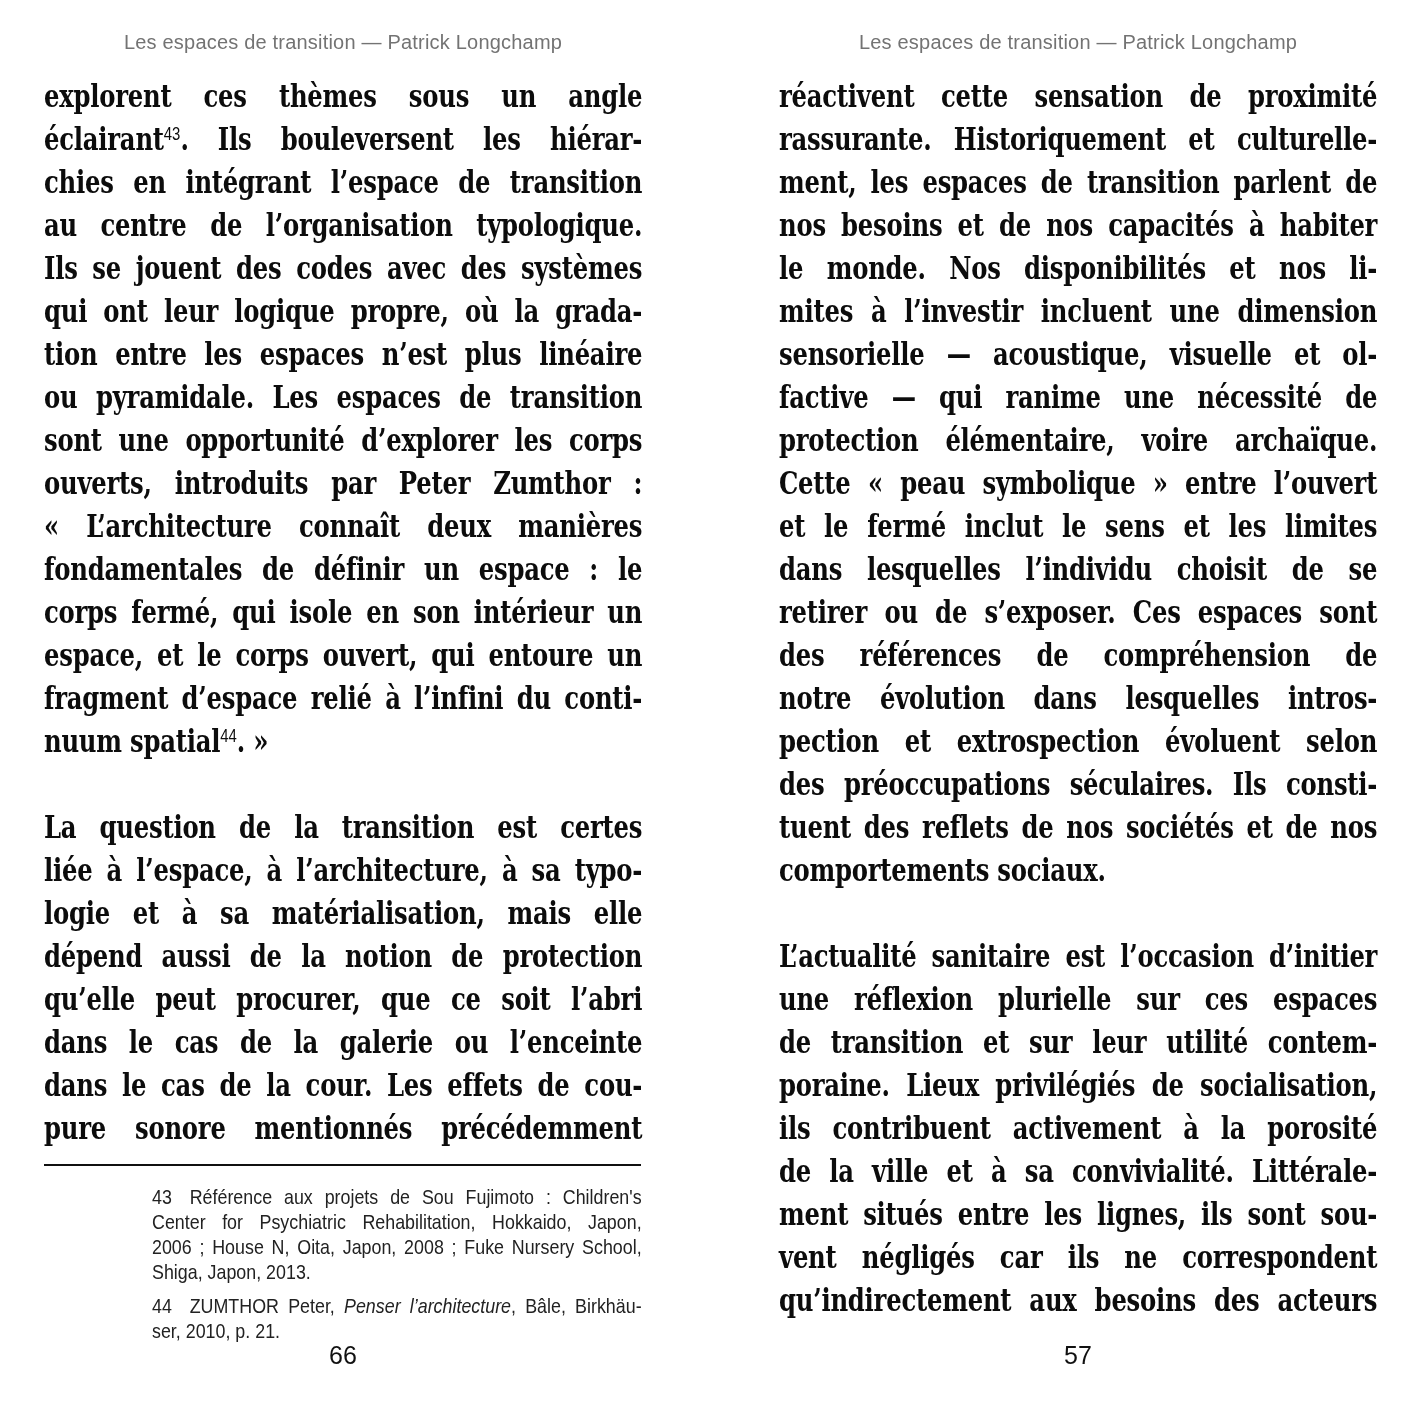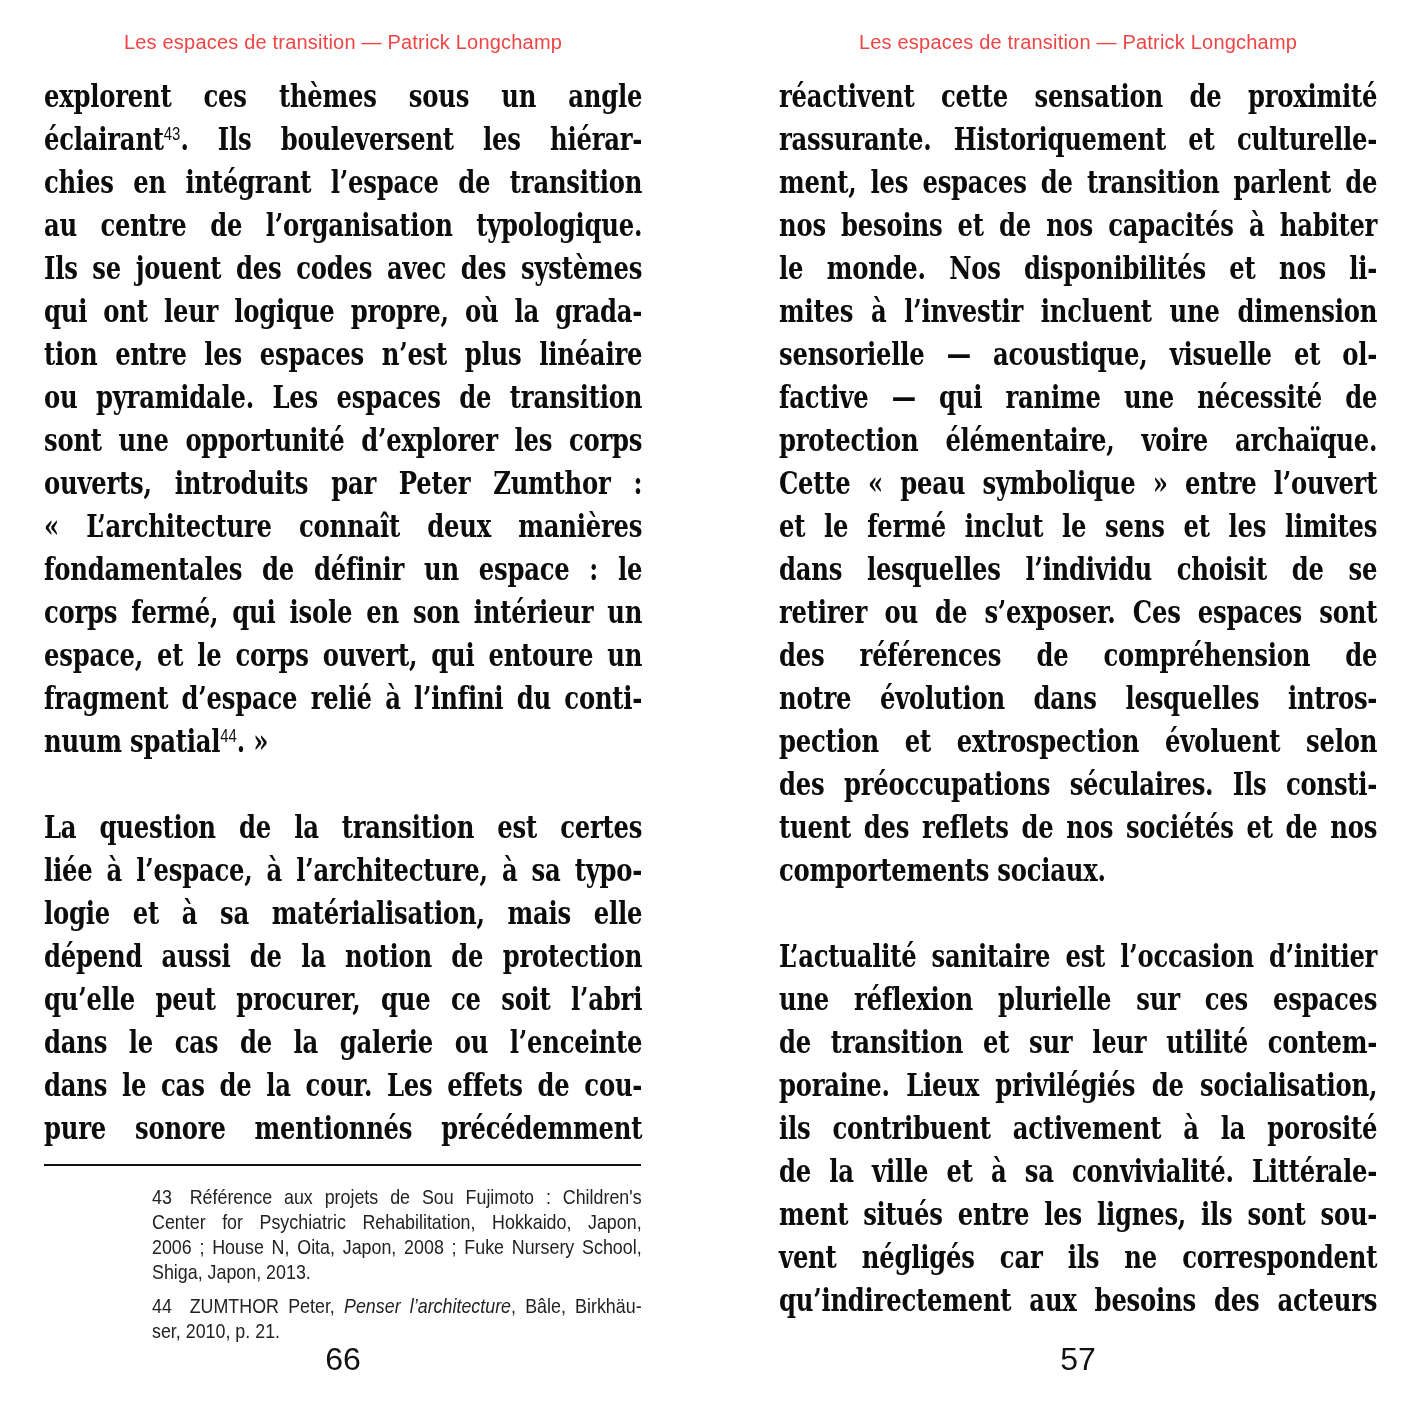--- a/index.html
+++ b/index.html
@@ -15,21 +15,21 @@
   #page-right { left: 779px; }
 
   .running-header {
     margin-top: 31px;
     height: 23px;
     text-align: center;
     font-family: "Liberation Sans", sans-serif;
     font-size: 20px;
     line-height: 23px;
     letter-spacing: 0.2px;
-    color: #ef4444;
+    color: #737373;
   }
 
   .body-block { margin-top: 21px; }
   .cond {
     width: 763px;
     transform: scaleX(0.784);
     transform-origin: 0 0;
   }
   .para {
     font-family: "DejaVu Serif", serif;
@@ -72,21 +72,21 @@
   }
   .footnote + .footnote { margin-top: 9px; }
 
   .page-number {
     position: absolute;
     top: 1341px;
     left: 0;
     width: 100%;
     text-align: center;
     font-family: "Liberation Sans", sans-serif;
-    font-size: 32px;
+    font-size: 25px;
     color: #111111;
   }
 </style>
 </head>
 <body>
 
 <div id="spread">
 
   <div class="page" id="page-left">
     <div class="running-header">Les espaces de transition — Patrick Longchamp</div>

